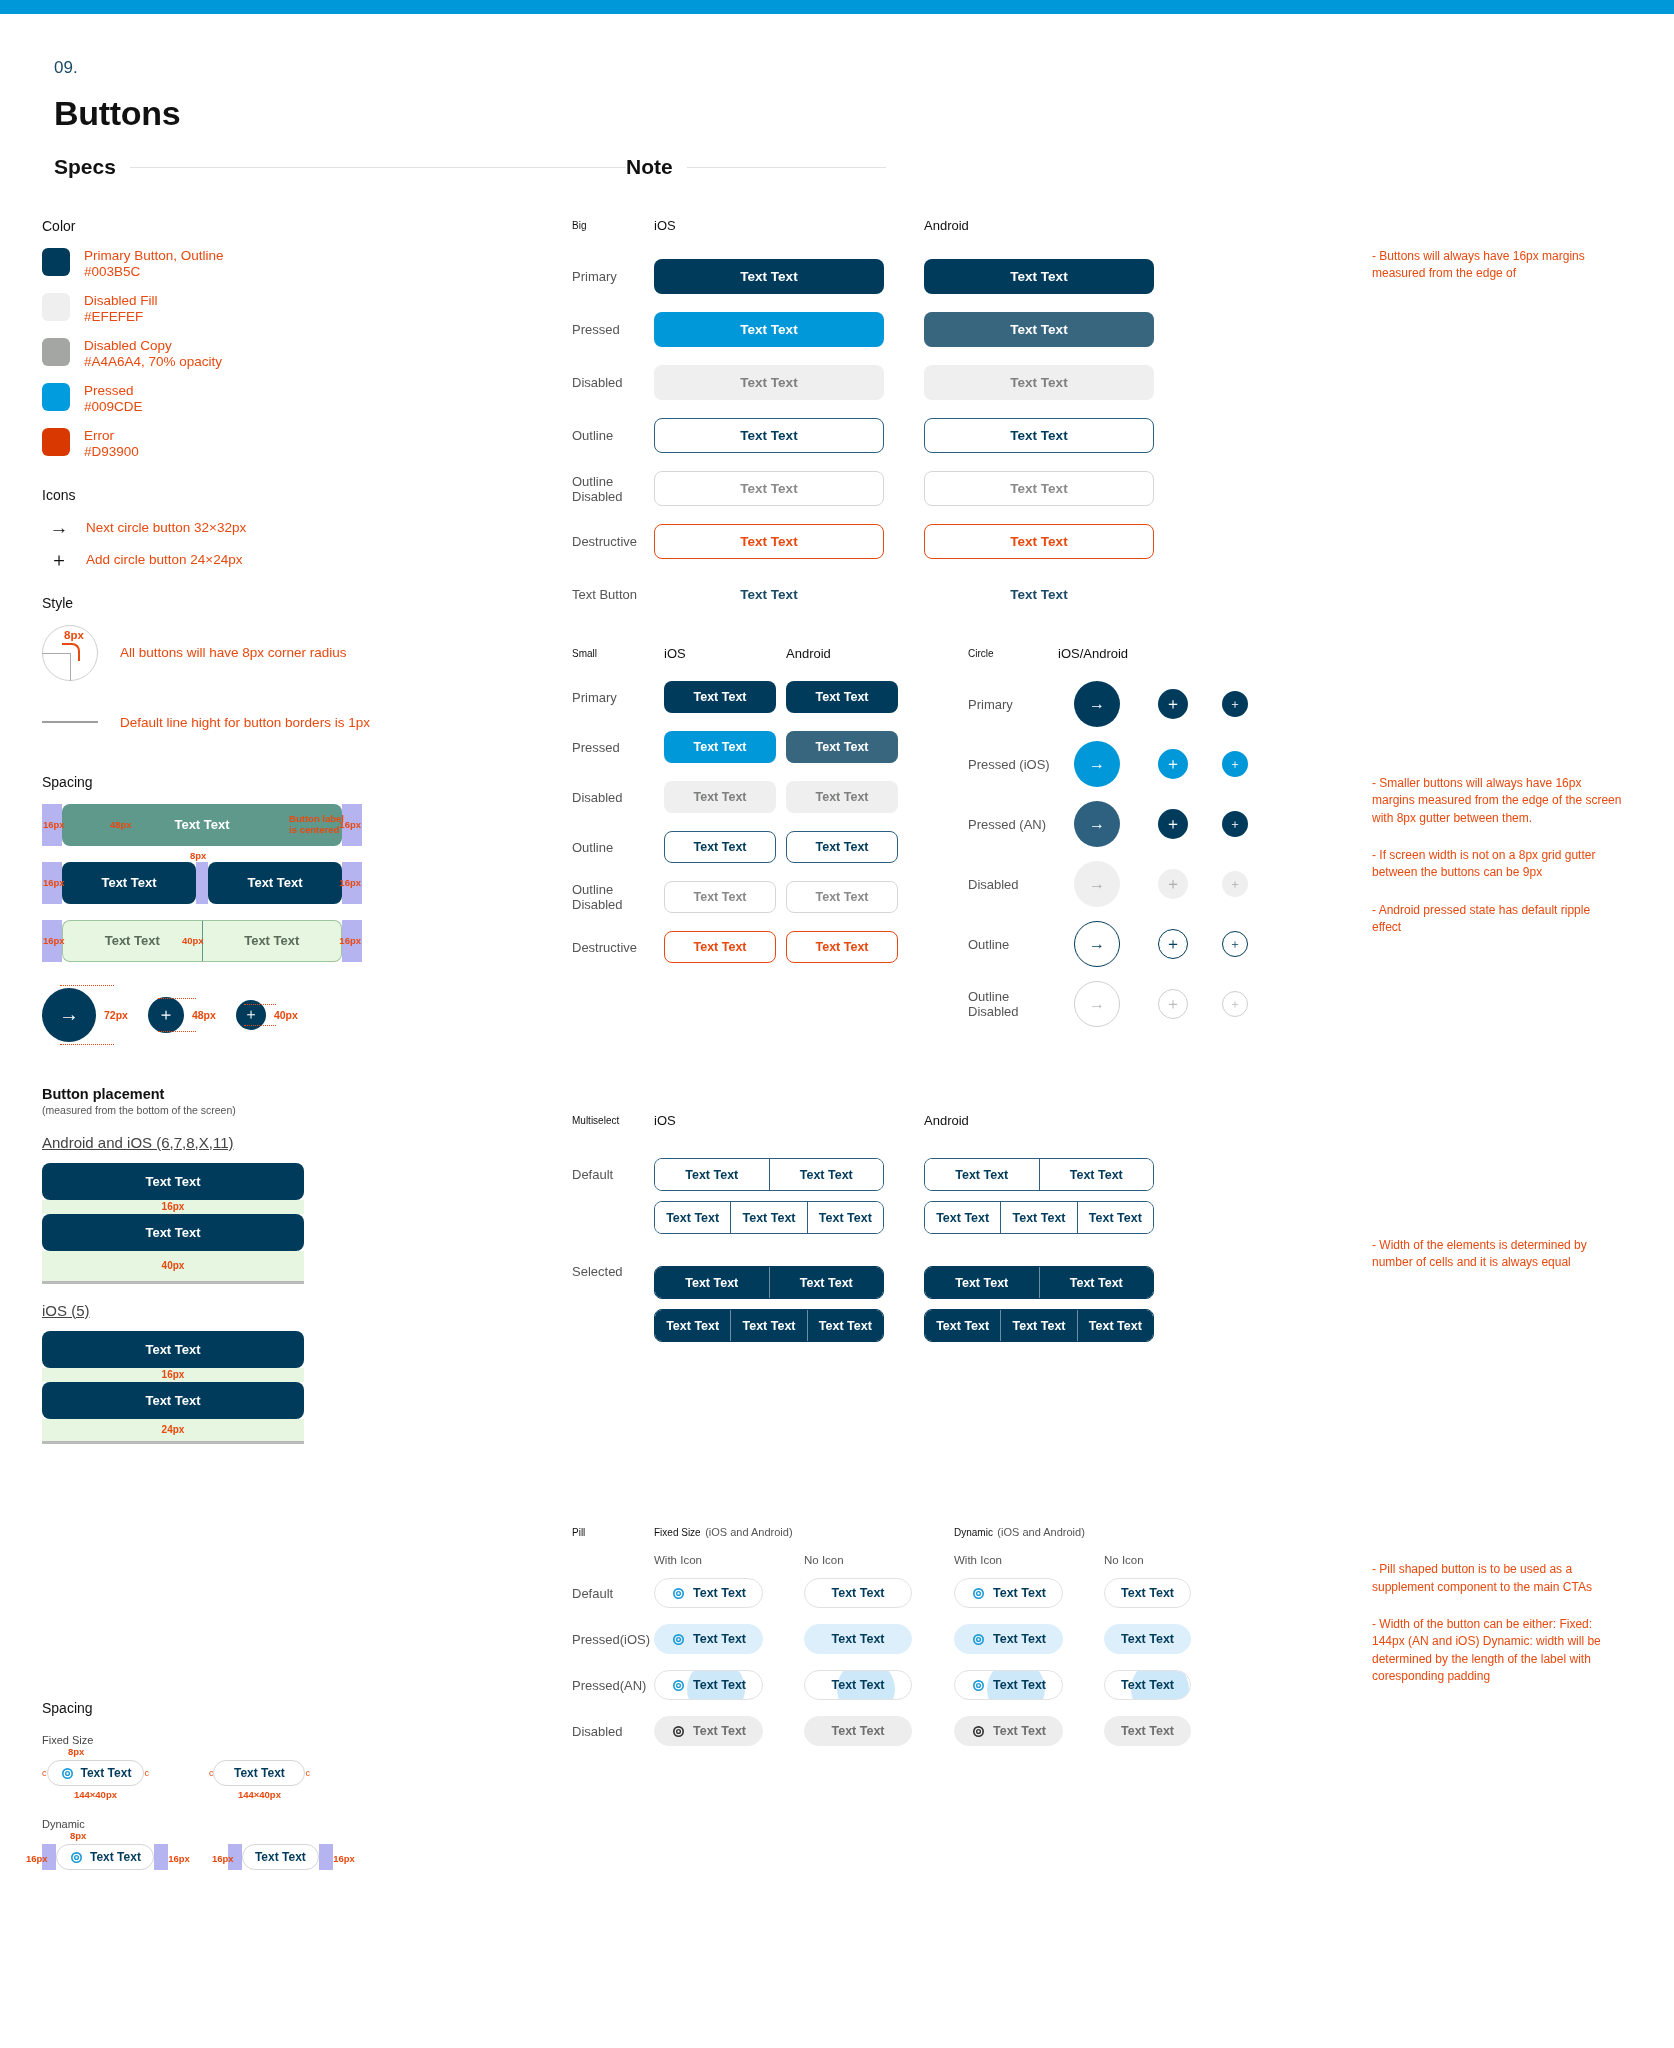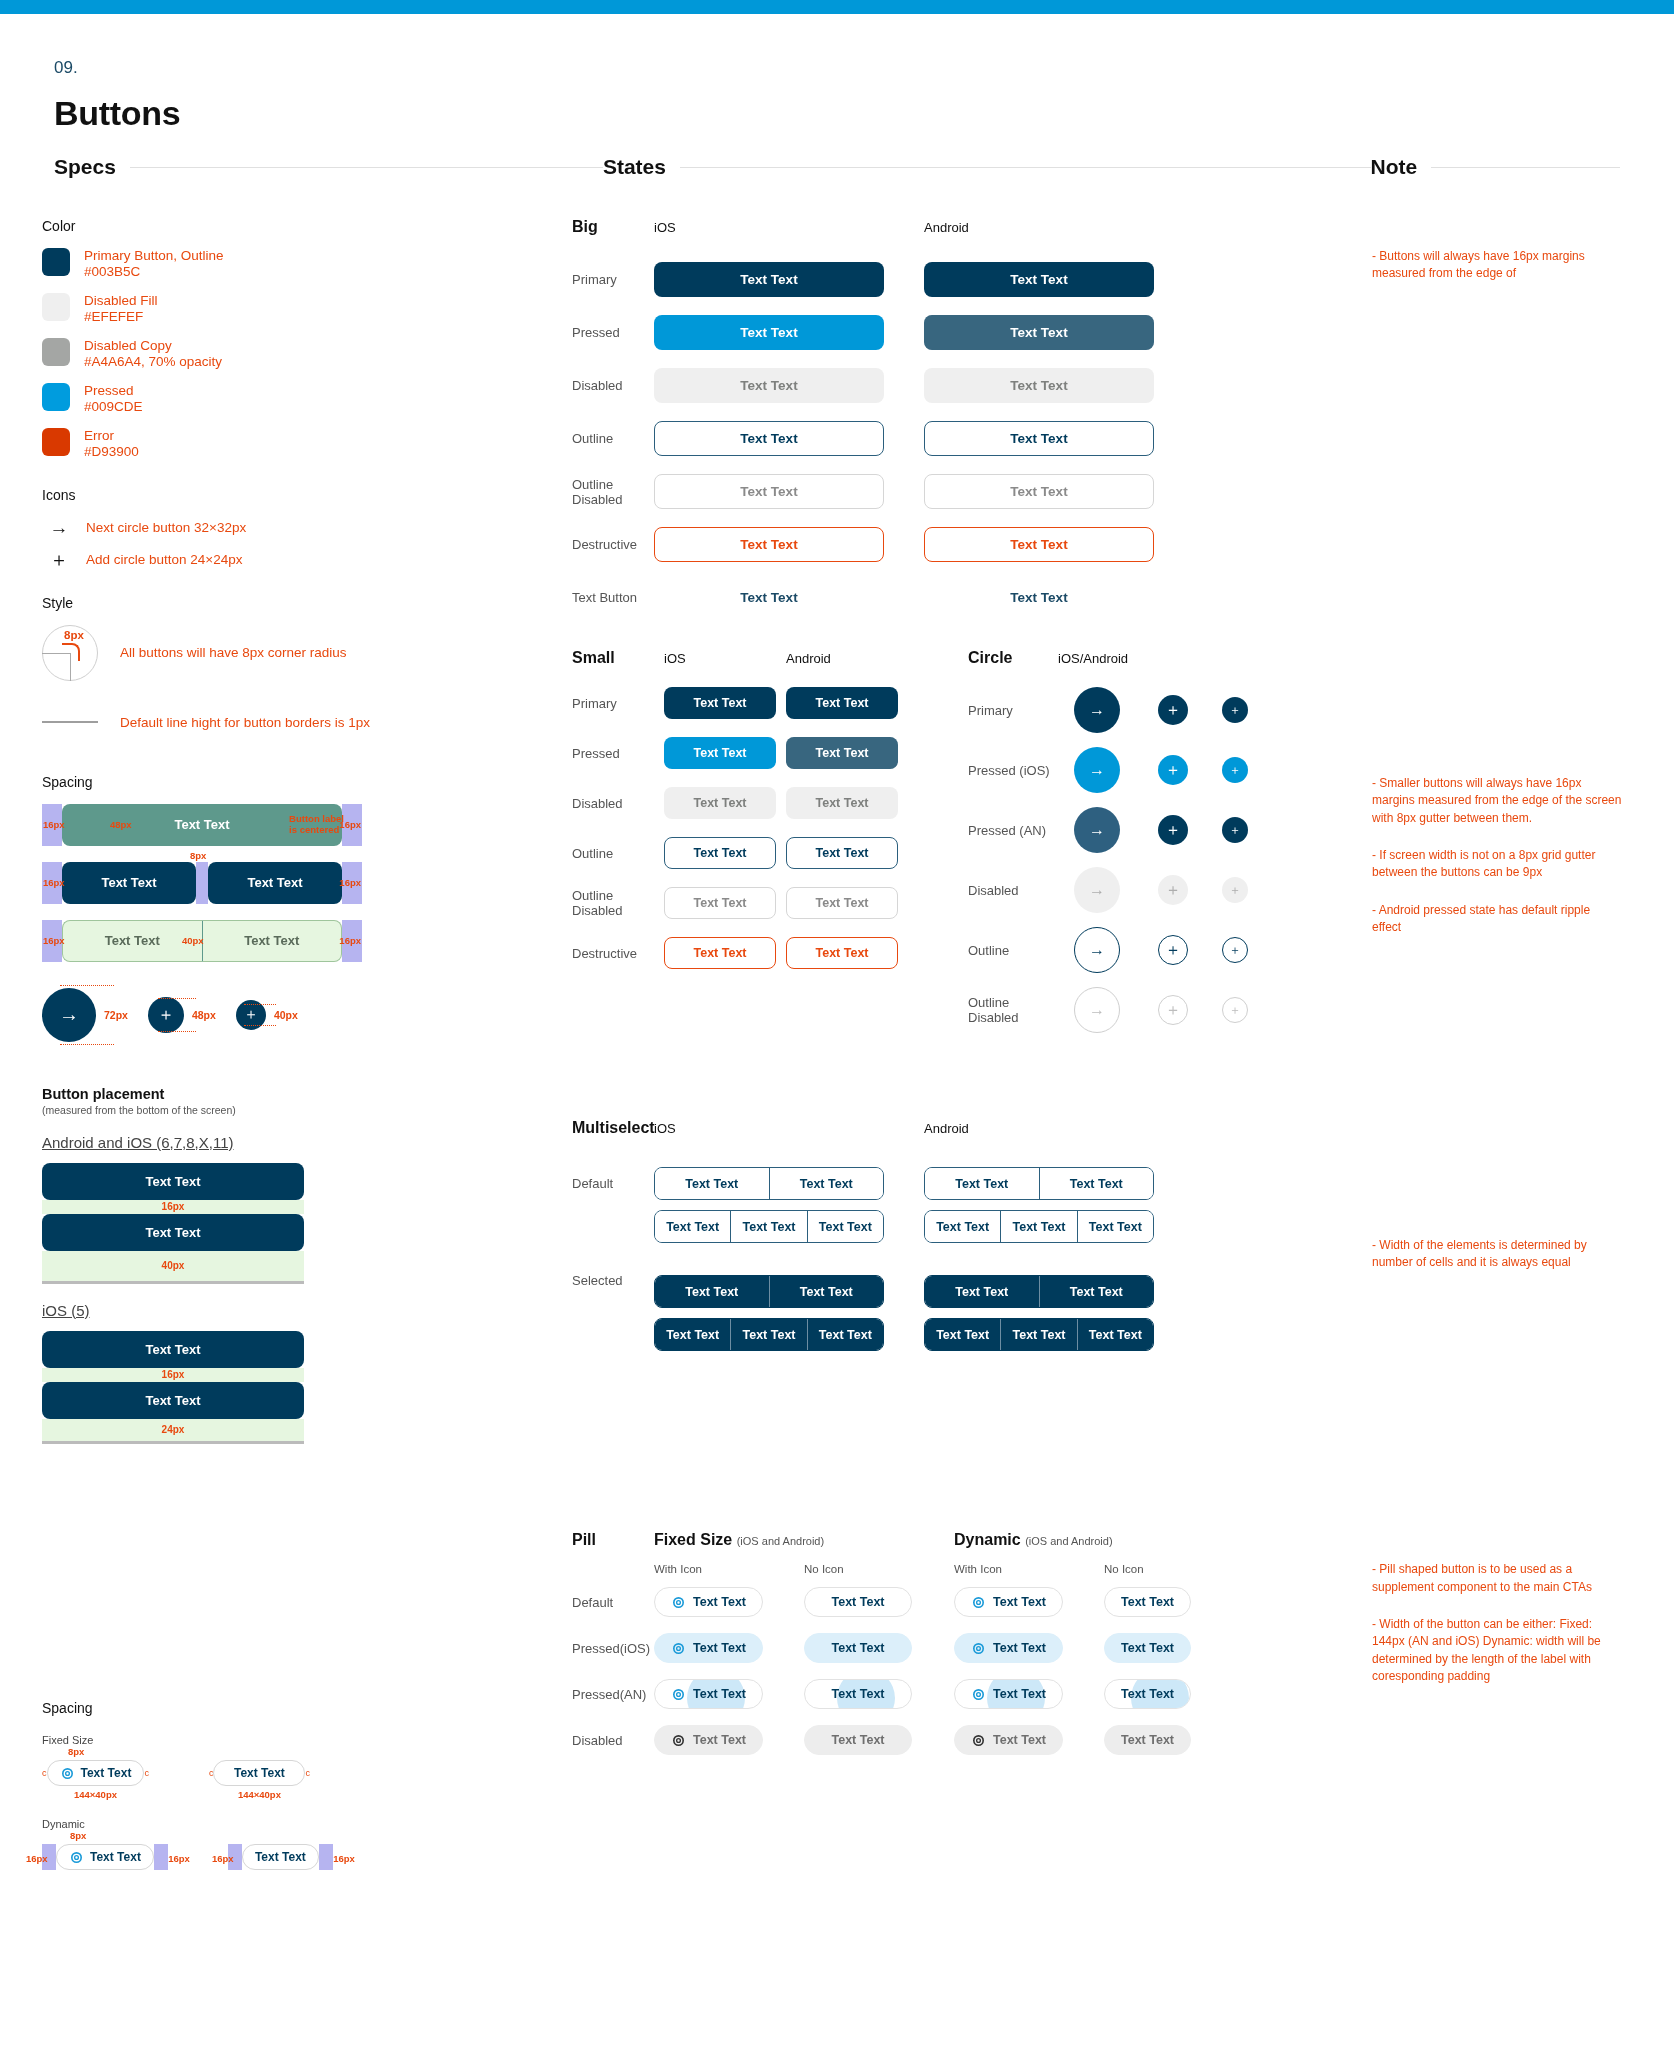--- a/index.html
+++ b/index.html
@@ -94,21 +94,21 @@
   .pill-sm { height:26px; border-radius:13px; border:1px solid #d6d6d6; background:#fff;
              display:flex; align-items:center; gap:6px; padding:0 12px; font-size:12px;
              color:#003B5C; font-weight:bold; }
   .cc { font-size:9px; color:#E8490F; }
   .dimlbl { font-size:9.5px; color:#E8490F; font-weight:bold; text-align:center; margin-top:3px; }
   .lilac { width:14px; height:26px; background:#B6B4F0; flex:none; }
   .gear { width:15px; height:15px; flex:none; }
 
   
   .states { position:absolute; left:572px; top:218px; width:800px; }
-  .grp-title { font-size:16px; font-weight:bold; }
+  .grp-title { font-size:10px; font-weight:normal; }
   .plat-lbl { font-size:13px; color:#111; }
   .row-lbl { font-size:13px; color:#555; }
 
   .btn { height:35px; border-radius:8px; display:flex; align-items:center; justify-content:center;
          font-size:13.5px; font-weight:bold; position:relative; overflow:hidden; }
   .b-primary { background:#003B5C; color:#fff; }
   .b-pressed { background:#0098D8; color:#fff; }
   .b-disabled { background:#EFEFEF; color:#7e807e; }
   .b-outline { background:#fff; color:#003B5C; border:1px solid #2b5f7d; }
   .b-outline-dis { background:#fff; color:#8a8a8a; border:1px solid #d6d6d6; }
@@ -169,26 +169,20 @@
   <div class="kicker">09.</div>
   <div class="title">Buttons</div>
 
   <div class="heads">
     <div class="c1">
         <div class="colhead">
       <h2>Specs</h2>
       <div class="rule"></div>
         </div>
       </div>
-    <div class="c2">
-        <div class="colhead">
-      <h2>States</h2>
-      <div class="rule"></div>
-        </div>
-      </div>
     <div class="c3">
         <div class="colhead">
       <h2>Note</h2>
       <div class="rule"></div>
         </div>
       </div>
   </div>
 </div>
 
 <div class="specs">

